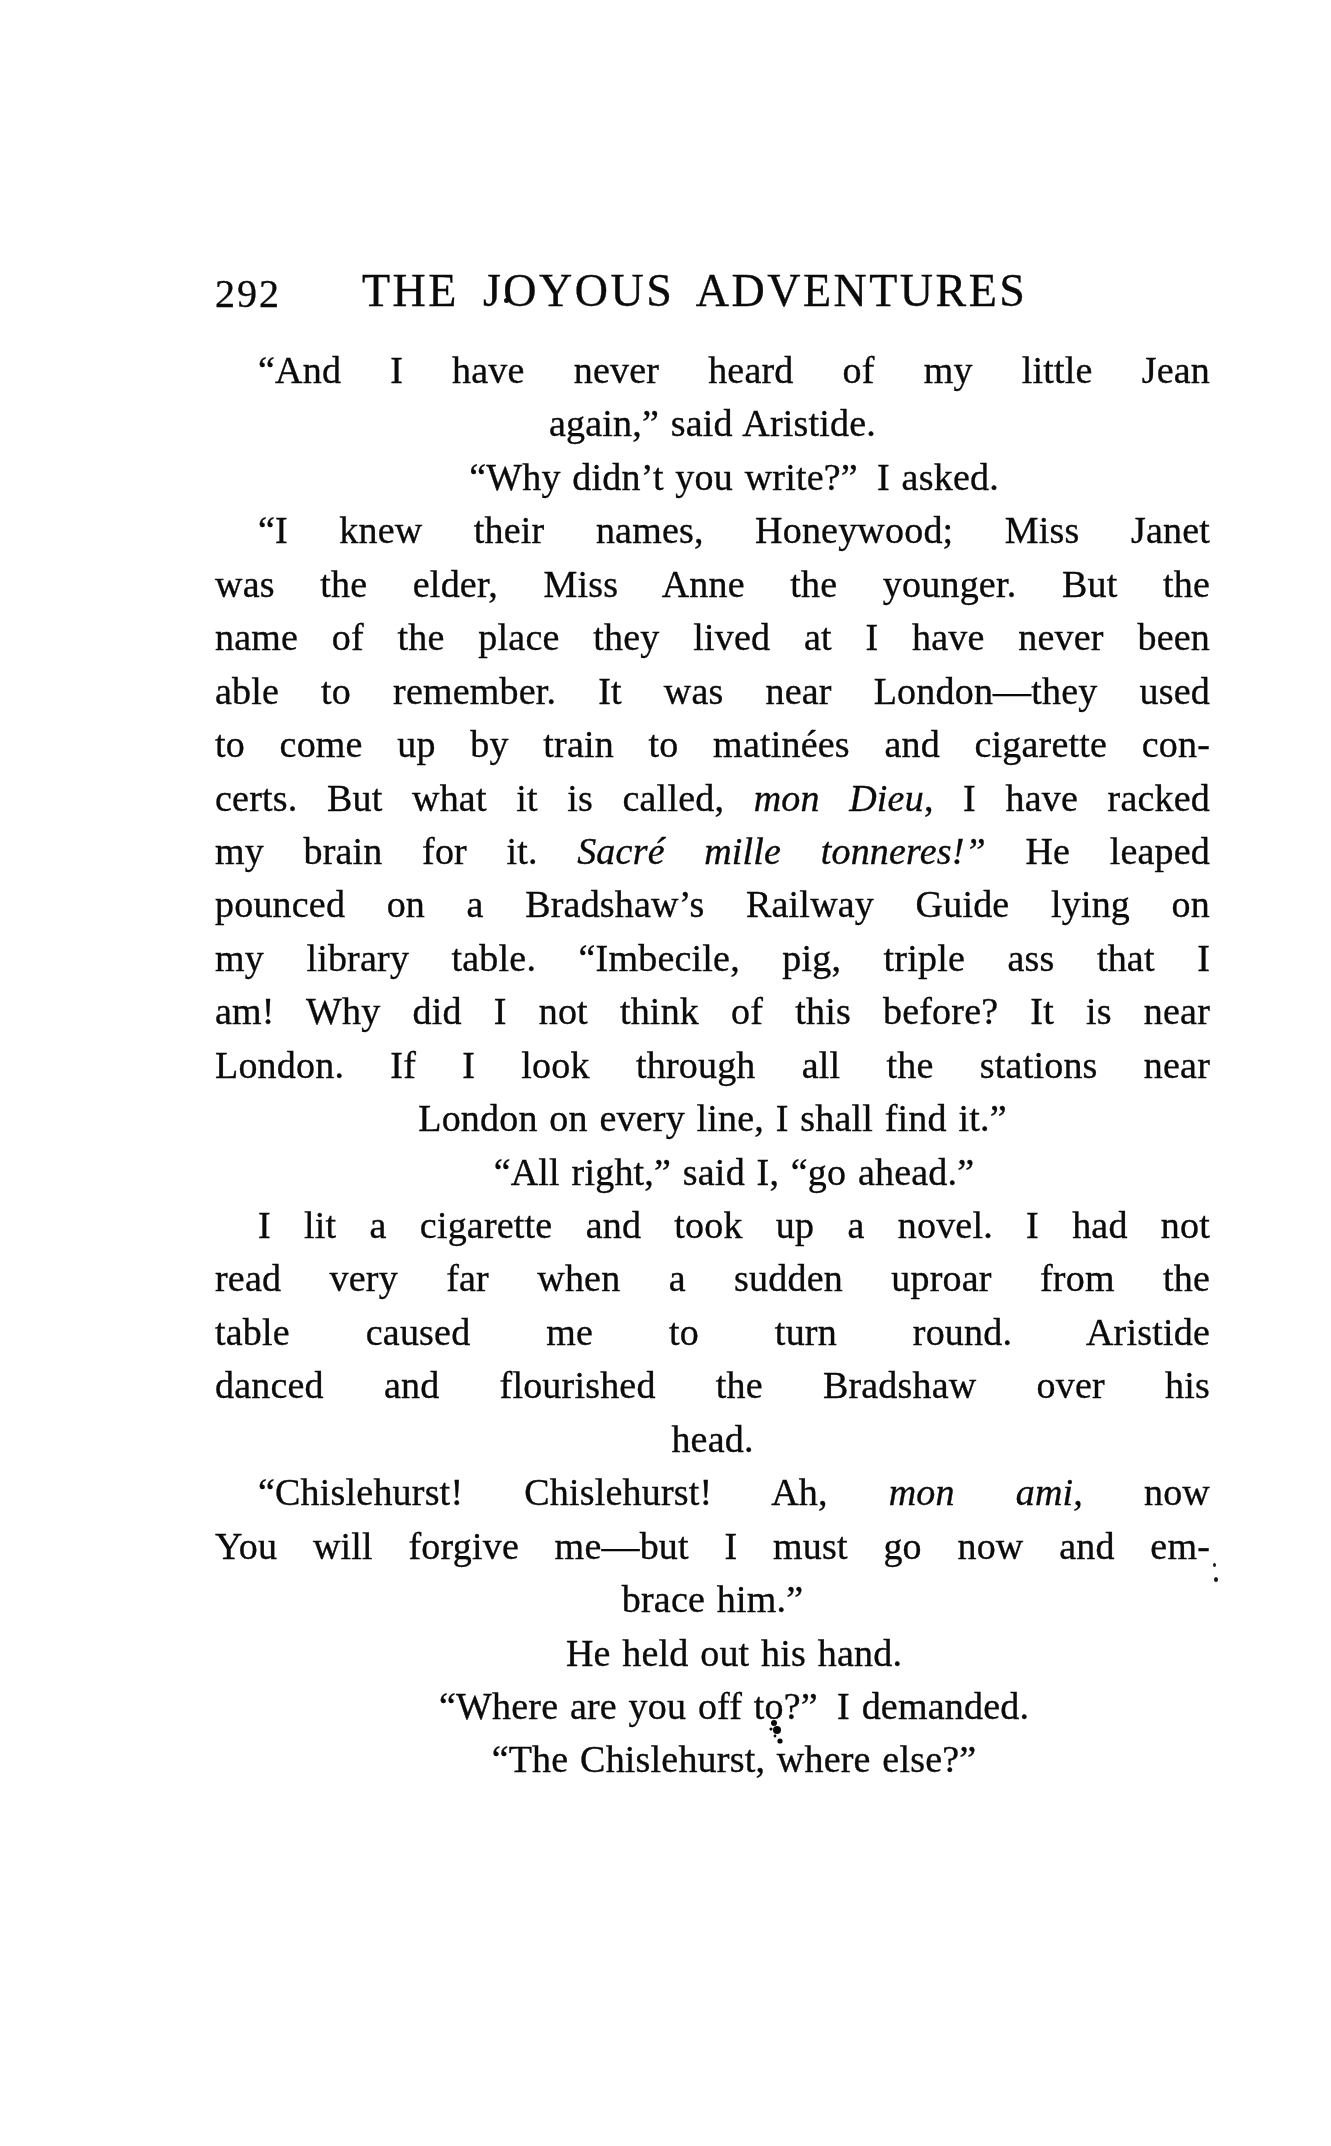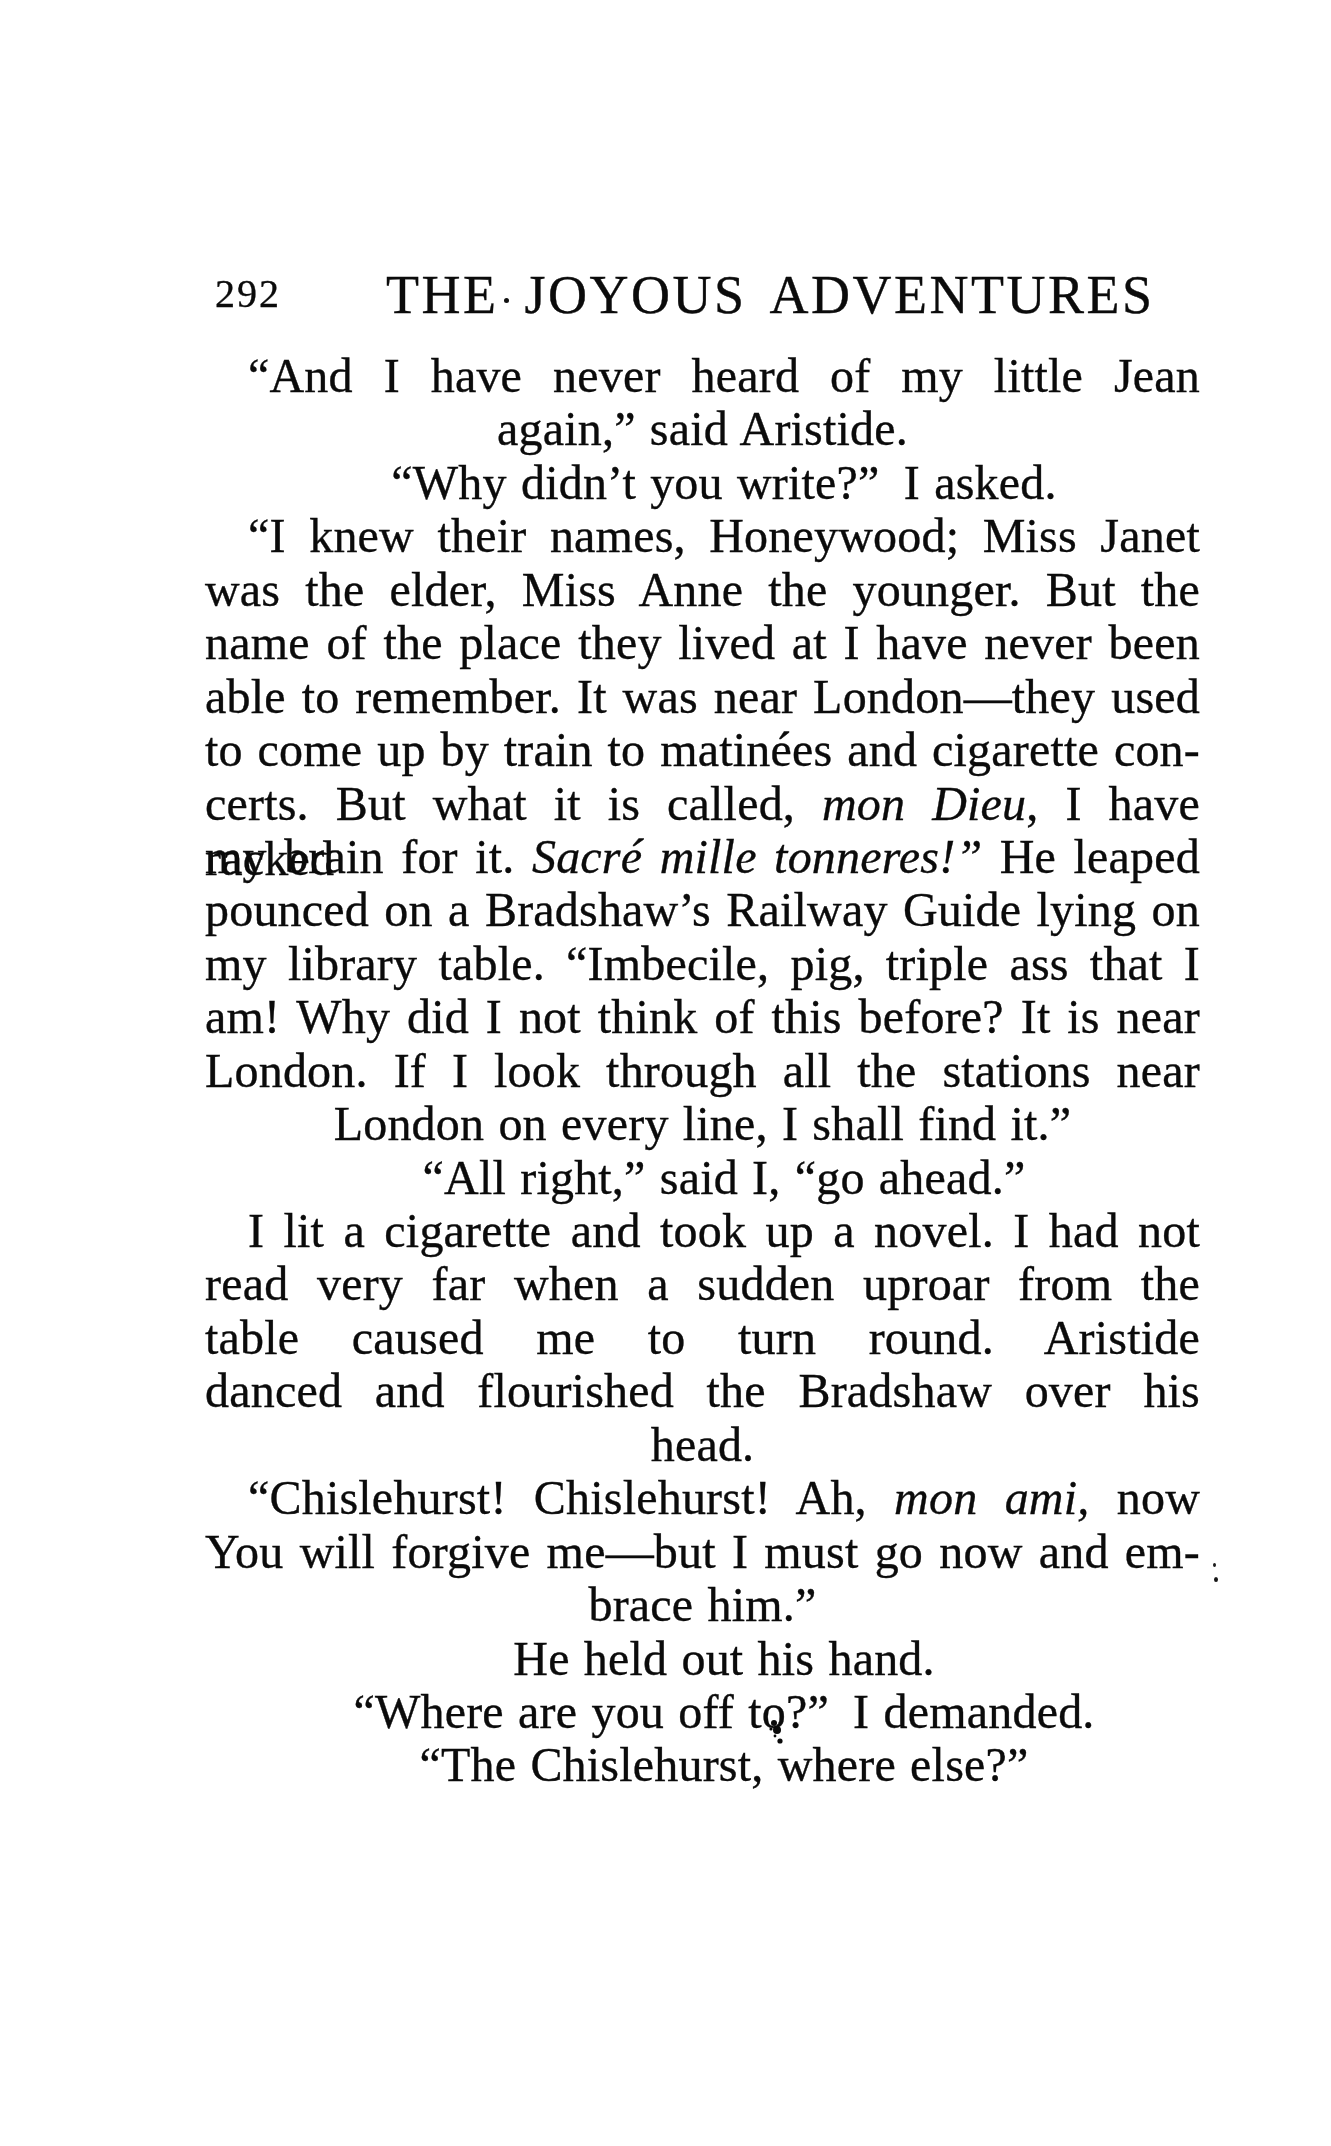--- a/index.html
+++ b/index.html
@@ -23,31 +23,31 @@
   }
   .page-number {
     position: absolute;
     left: 215px; top: 227px;
     font-size: 40px; line-height: 1;
     letter-spacing: 2px;
     font-feature-settings: "onum" 1;
   }
   .running-title {
     position: absolute;
-    left: 386px; top: 221px;
-    font-size: 54px; line-height: 1;
+    left: 362px; top: 221px;
+    font-size: 46px; line-height: 1;
     letter-spacing: 2.5px;
     word-spacing: 10px;
     white-space: nowrap;
   }
   .page-text {
     position: absolute;
-    left: 205px; top: 301px;
+    left: 215px; top: 301px;
     width: 995px;
-    font-size: 48px;
+    font-size: 38px;
     word-spacing: 2px;
     letter-spacing: 0.2px;
   }
   .line {
     height: 53.45px;
     white-space: nowrap;
     text-align: center;
   }
   .line.justify {
     white-space: normal;

